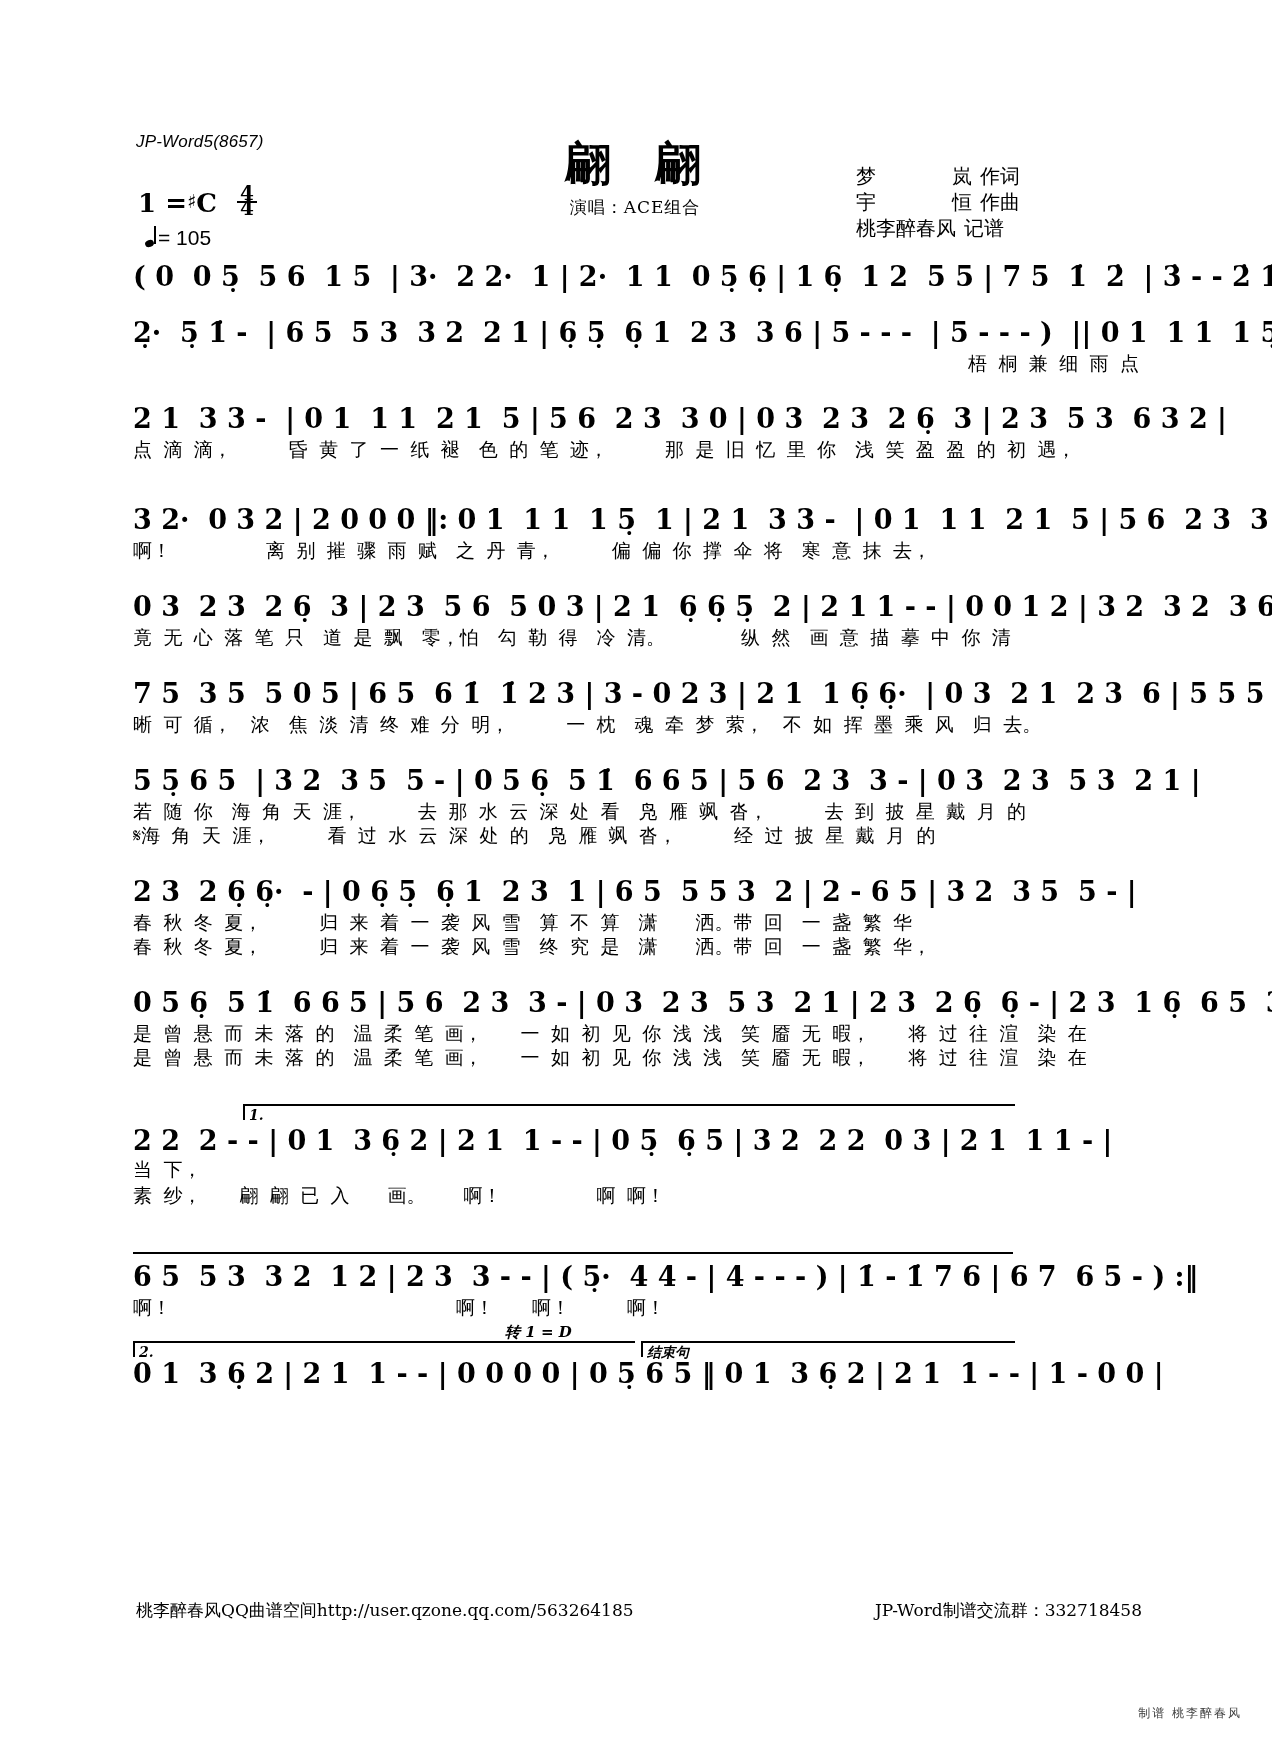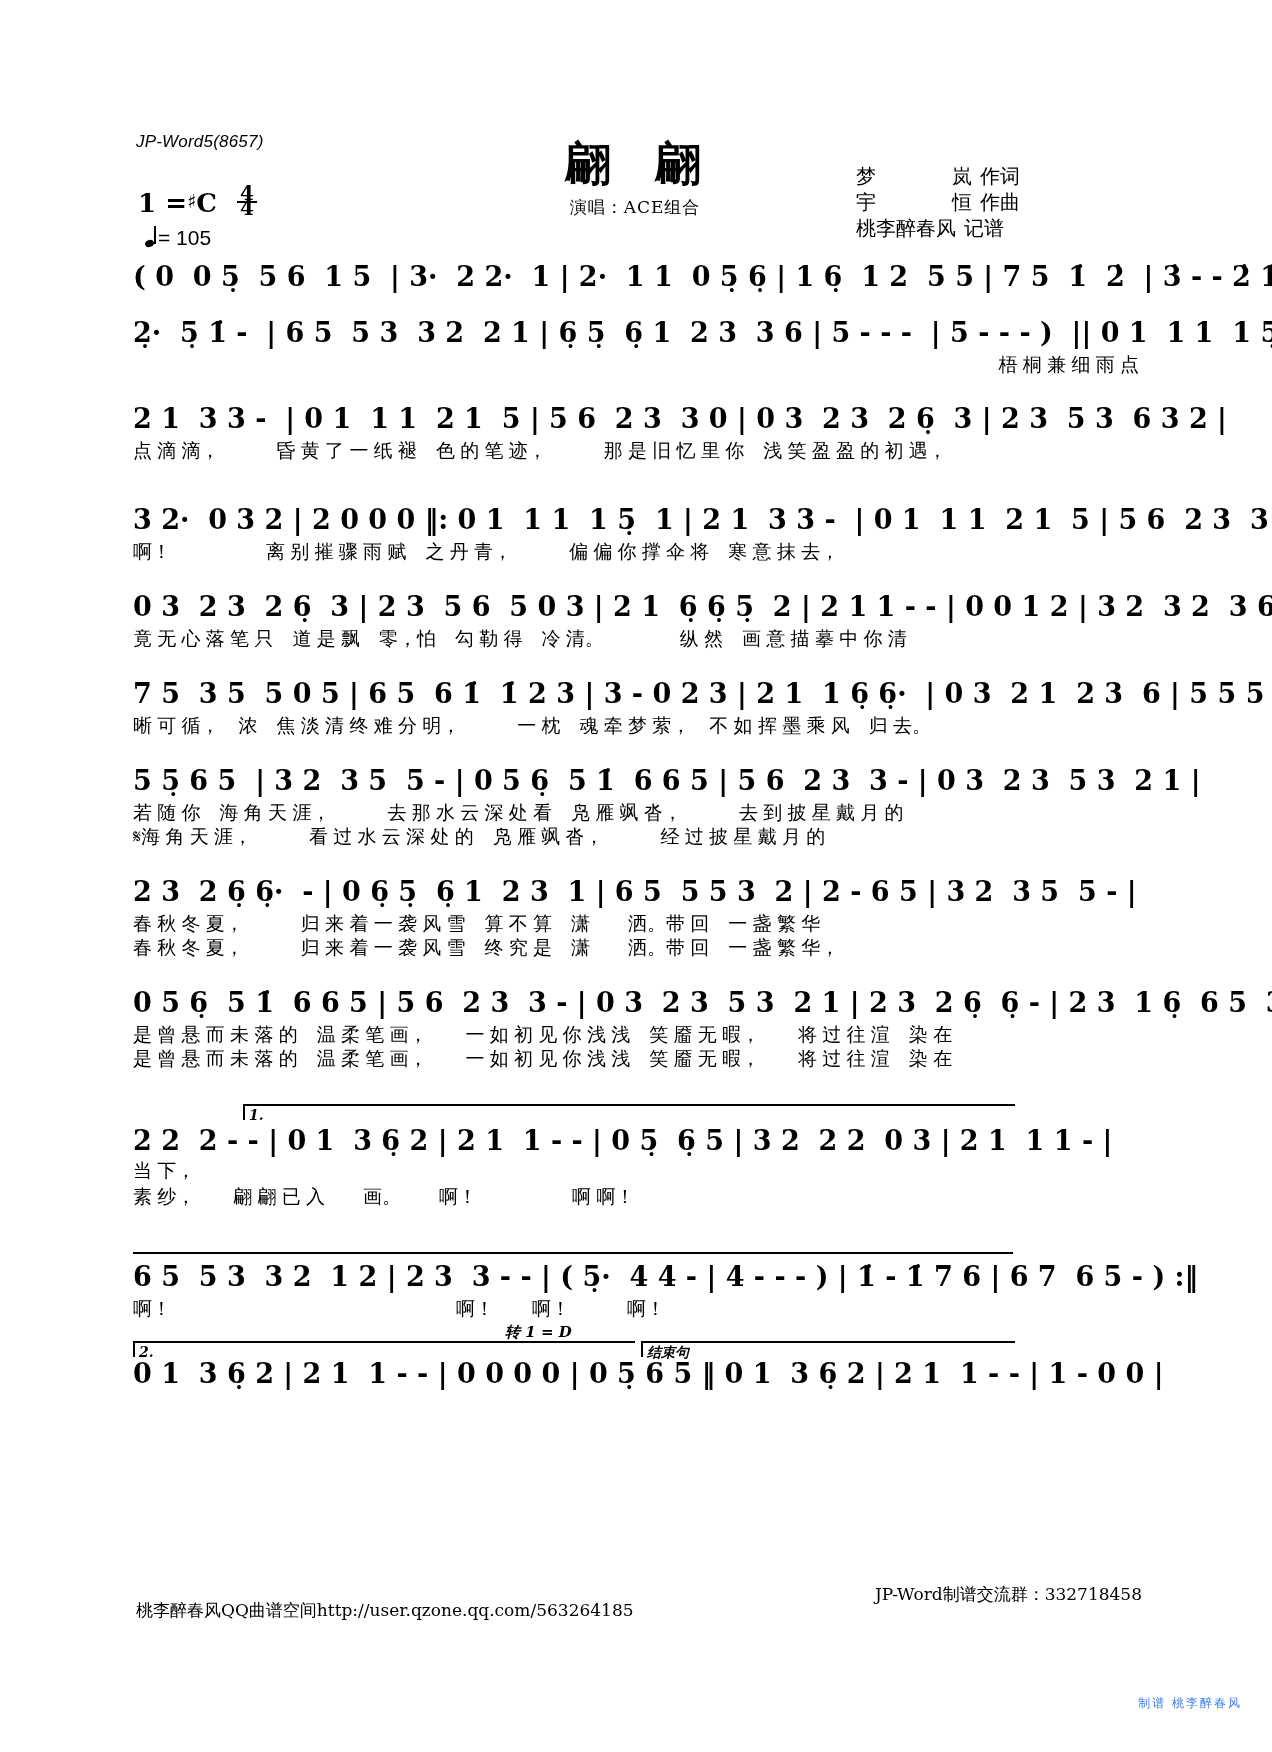--- a/index.html
+++ b/index.html
@@ -142,21 +142,21 @@
     font-family: "DejaVu Serif", serif;
     font-weight: bold;
     font-size: 27px;
     letter-spacing: 0px;
     white-space: pre;
     line-height: 30px;
     position: relative;
     height: 34px;
   }
   .lyric {
-    font-family: Liberation Sans, sans-serif;
+    font-family: Liberation Mono, monospace;
     font-size: 19px;
     white-space: pre;
     line-height: 26px;
     height: 26px;
     position: relative;
   }
   .lyric2 { margin-top: -2px; }
 
   .mark {
     position: absolute;
@@ -193,29 +193,29 @@
     left: 136px;
     top: 1583px;
     width: 1006px;
     font-family: "DejaVu Serif", serif;
     font-size: 17px;
     display: flex;
     justify-content: space-between;
     white-space: nowrap;
   }
   .footer .left { letter-spacing: 0px; margin-top: 16px; }
-  .footer .right { letter-spacing: 0px; }
+  .footer .right { letter-spacing: 0px; margin-top: 16px; }
 
   .watermark {
     position: absolute;
     right: 30px;
-    bottom: 40px;
+    bottom: 30px;
     font-family: "DejaVu Serif", serif;
     font-size: 12px;
-    color: #3b82f6;
+    color: #404040;
     letter-spacing: 2px;
     white-space: nowrap;
   }
 </style>
 </head>
 <body>
 
 <div class="sheet">
 
   <div class="jp-code">JP-Word5(8657)</div>

